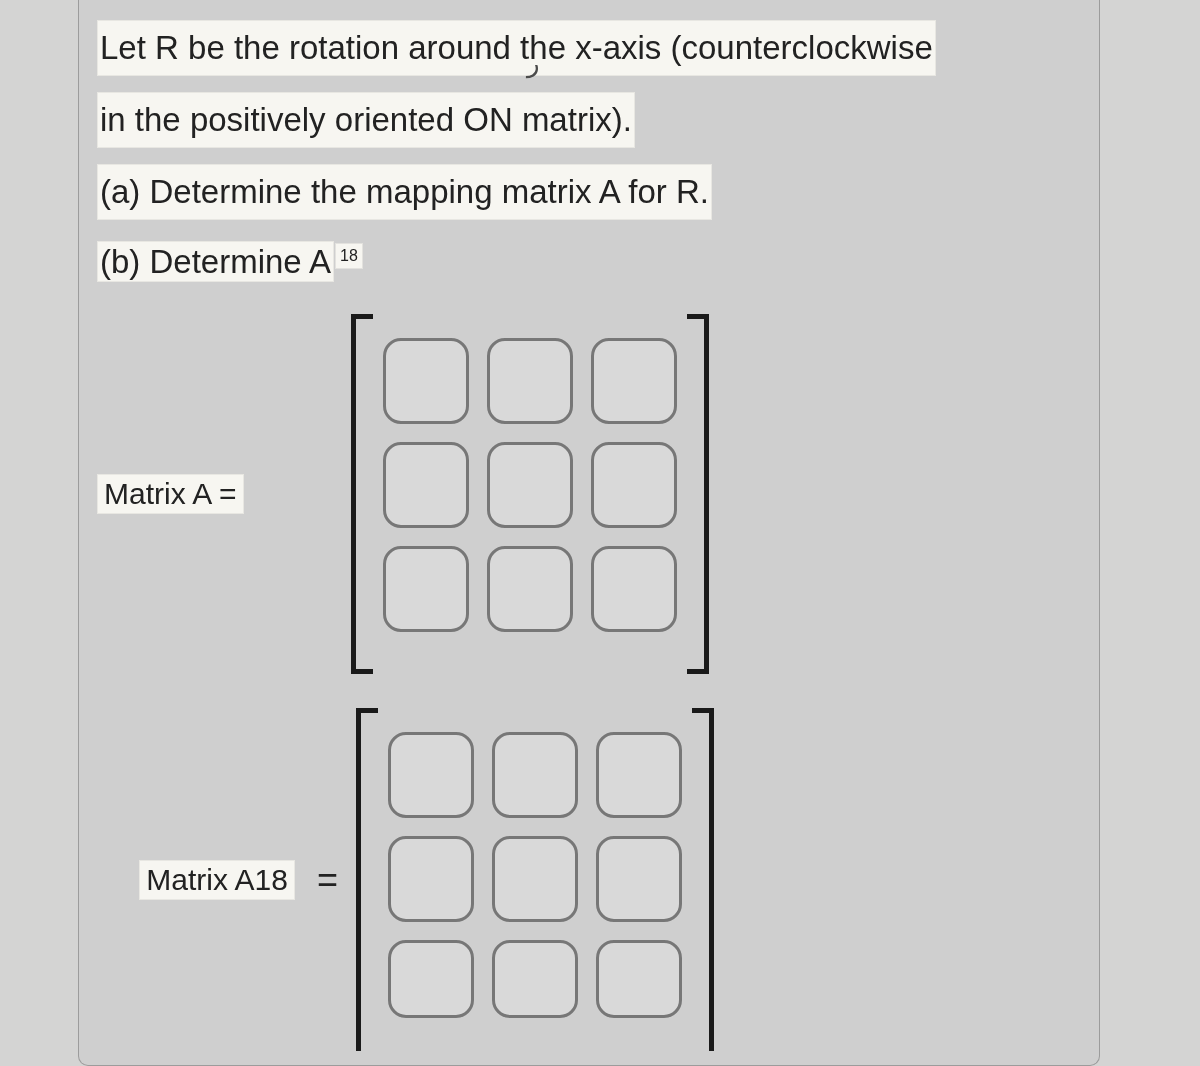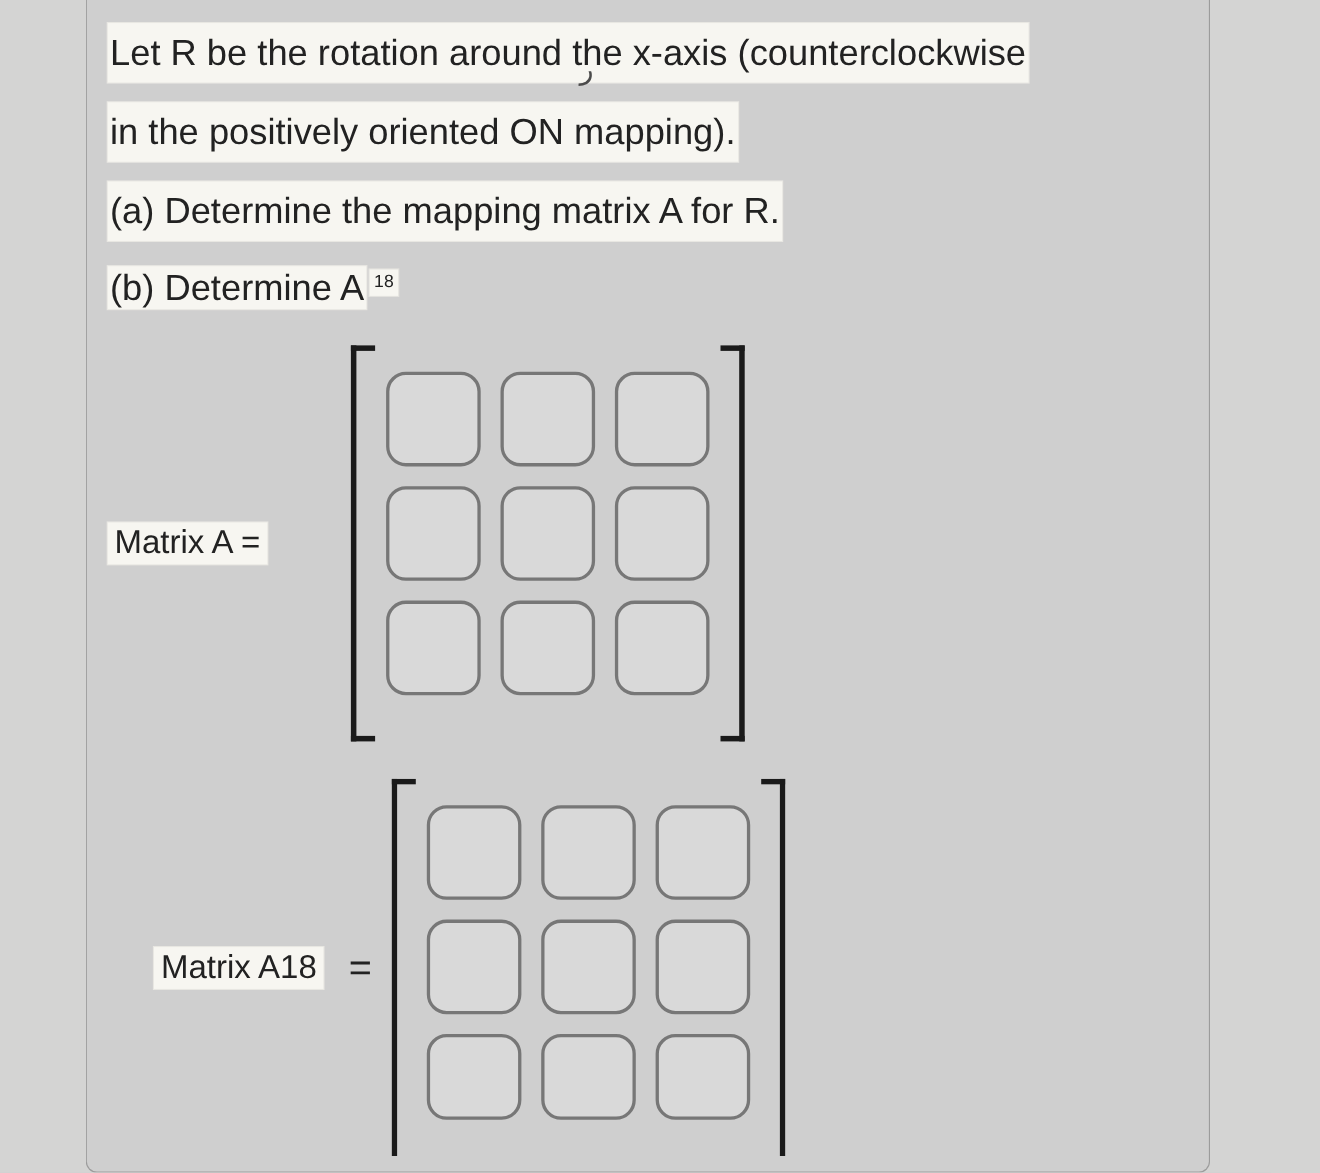--- a/index.html
+++ b/index.html
@@ -138,21 +138,21 @@
     border-radius: 18px;
     box-sizing: border-box;
     font-size: 28px;
     text-align: center;
     color: #222;
     outline: none;
   }
 
   
   #matrix-a-row { margin-top: 26px; }
-  #matrix-a-row .mat-label-shim { width: 222px; display:flex; align-items:center;}
+  #matrix-a-row .mat-label-shim { width: 254px; display:flex; align-items:center;}
   #matrix-a-row .mat-label-shim .mat-label { margin-left: 0px; }
 
   #matrix-a18-row { margin-top: 34px; }
   #matrix-a18-row .mat-label-shim { width: 198px; display:flex; align-items:center;justify-content:flex-end;}
 
   .mat-label-shim { flex-shrink: 0; }
 
   
   #matrix-a18-row .grid {
     grid-template-rows: 86px 86px 78px;
@@ -176,21 +176,21 @@
 </head>
 <body>
 
 <div class="page">
   <div class="card">
 
     <span class="curl">ﺭ</span>
 
     <div class="question-text">
       <span class="hl loose">Let R be the rotation around the x-axis (counterclockwise</span><br>
-      <span class="hl loose">in the positively oriented ON mapping).</span><br>
+      <span class="hl loose">in the positively oriented ON matrix).</span><br>
       <span class="hl loose">(a) Determine the mapping matrix A for R.</span><br>
       <span class="hl">(b) Determine A</span><span class="sup-box">18</span>
     </div>
 
     <div class="mat-row" id="matrix-a-row">
       <div class="mat-label-shim">
         <span class="mat-label">Matrix A =</span>
       </div>
       <div class="matrix">
         <div class="bracket left"></div>

